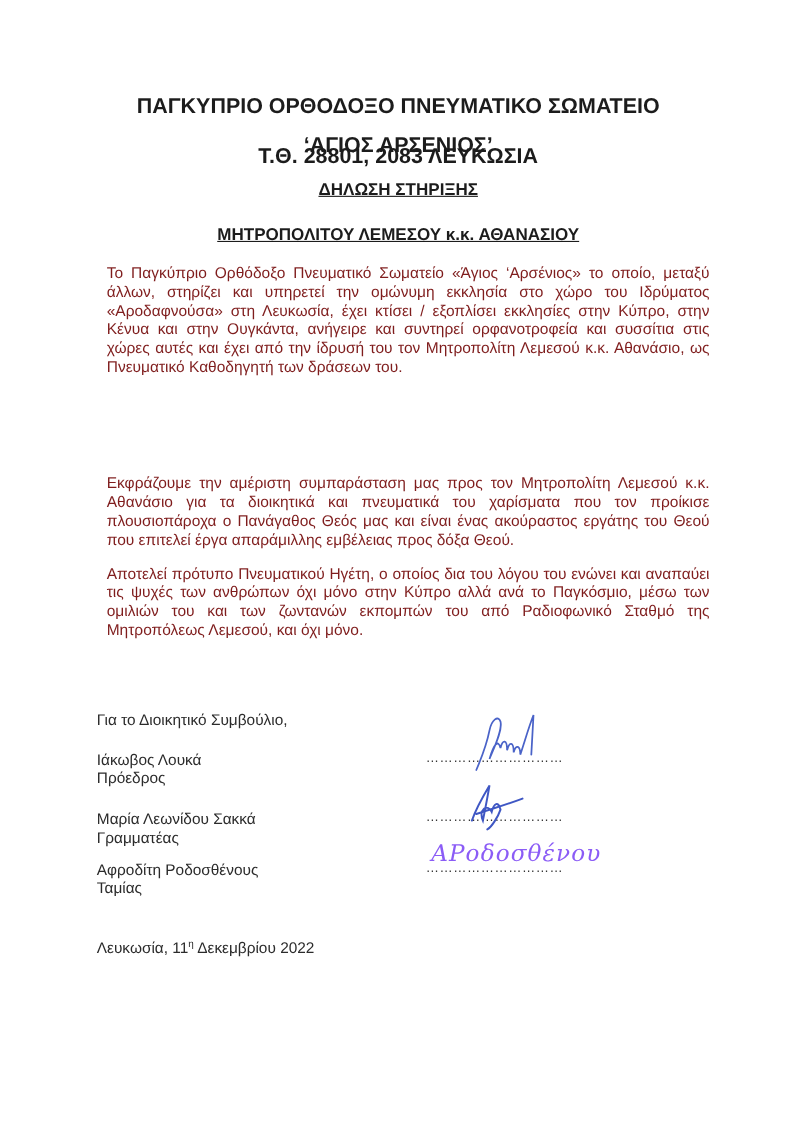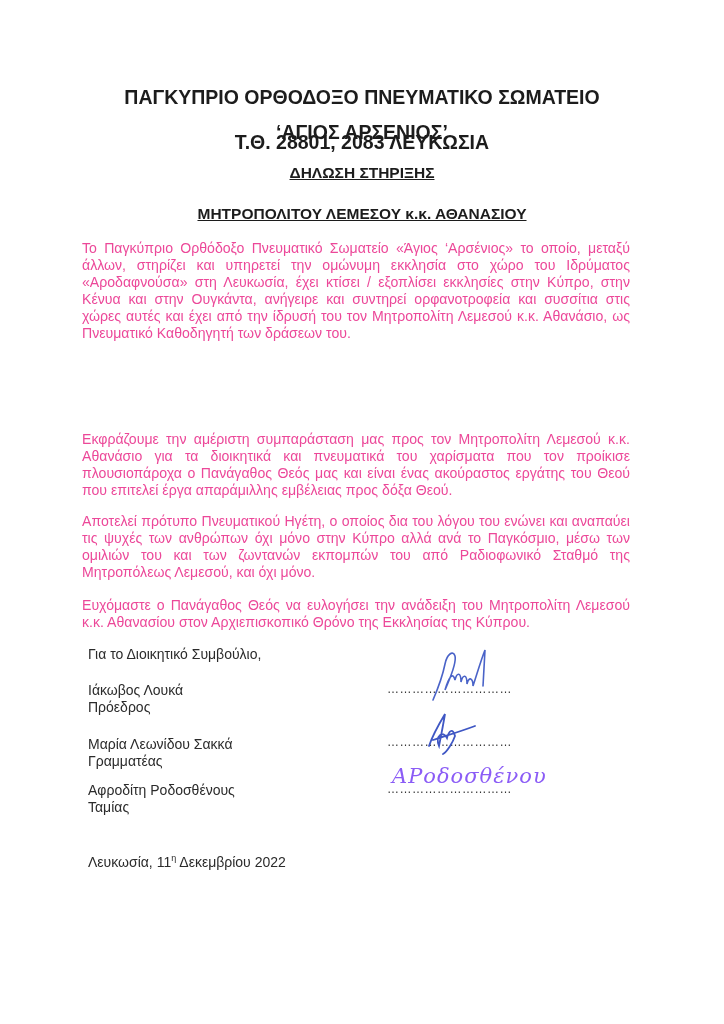--- a/index.html
+++ b/index.html
@@ -3,43 +3,42 @@
 <meta charset="utf-8">
 <style>
   html, body { margin: 0; padding: 0; background: #ffffff; }
   body { width: 724px; height: 1024px; position: relative; overflow: hidden;
          font-family: "Liberation Sans", sans-serif; color: #2a2a2a; }
   .page { position: absolute; left: 0; top: 0; width: 648px; height: 1024px; }
   .hdr { position: absolute; left: 0; width: 724px; text-align: center;
          font-weight: bold; font-size: 19.5px; color: #1c1c1c; line-height: 22px; }
   .sub { position: absolute; left: 0; width: 724px; text-align: center;
          font-weight: bold; font-size: 15.5px; color: #1c1c1c; text-decoration: underline; }
-  .para { position: absolute; left: 82px; width: 548px; font-size: 14.1px; line-height: 17px;
-          text-align: justify; color: #ec4899; }
+  .para { position: absolute; left: 97px; width: 548px; font-size: 14.1px; line-height: 17px;
+          text-align: justify; color: #7f1d1d; }
   .line { position: absolute; left: 88px; font-size: 14px; line-height: 17px; color: #2b2b2b; }
   .sigrow { position: absolute; left: 88px; font-size: 14px; line-height: 17px; color: #2b2b2b; }
   .dots { position: absolute; font-size: 12px; color: #333; letter-spacing: 0.5px; }
   .sig { position: absolute; }
 </style>
 </head>
 <body>
 
 <div class="page">
 
   <div class="hdr" style="top:86px;">ΠΑΓΚΥΠΡΙΟ ΟΡΘΟΔΟΞΟ ΠΝΕΥΜΑΤΙΚΟ ΣΩΜΑΤΕΙΟ</div>
   <div class="hdr" style="top:109px;margin-top:12px;">‘ΑΓΙΟΣ ΑΡΣΕΝΙΟΣ’</div>
   <div class="hdr" style="top:131px;">Τ.Θ. 28801, 2083 ΛΕΥΚΩΣΙΑ</div>
 
   <div class="sub" style="top:164px;">ΔΗΛΩΣΗ ΣΤΗΡΙΞΗΣ</div>
   <div class="sub" style="top:205px;">ΜΗΤΡΟΠΟΛΙΤΟΥ ΛΕΜΕΣΟΥ κ.κ. ΑΘΑΝΑΣΙΟΥ</div>
 
   <div class="para" style="top:240px;">Το Παγκύπριο Ορθόδοξο Πνευματικό Σωματείο «Άγιος ‘Αρσένιος» το οποίο, μεταξύ άλλων, στηρίζει και υπηρετεί την ομώνυμη εκκλησία στο χώρο του Ιδρύματος «Αροδαφνούσα» στη Λευκωσία, έχει κτίσει / εξοπλίσει εκκλησίες στην Κύπρο, στην Κένυα και στην Ουγκάντα, ανήγειρε και συντηρεί ορφανοτροφεία και συσσίτια  στις χώρες αυτές και έχει από την ίδρυσή του τον Μητροπολίτη Λεμεσού κ.κ. Αθανάσιο, ως Πνευματικό Καθοδηγητή των δράσεων του.</div>
   <div class="para" style="top:431px;">Εκφράζουμε την αμέριστη συμπαράσταση μας προς τον Μητροπολίτη Λεμεσού κ.κ. Αθανάσιο για τα διοικητικά και πνευματικά του χαρίσματα που τον προίκισε πλουσιοπάροχα ο Πανάγαθος Θεός μας και είναι ένας ακούραστος εργάτης του Θεού που επιτελεί έργα απαράμιλλης εμβέλειας προς δόξα Θεού.</div>
   <div class="para" style="top:513px;">Αποτελεί πρότυπο Πνευματικού Ηγέτη, ο οποίος  δια του λόγου του ενώνει και αναπαύει τις ψυχές των ανθρώπων όχι μόνο στην Κύπρο αλλά ανά το Παγκόσμιο, μέσω των ομιλιών του και των ζωντανών εκπομπών του από Ραδιοφωνικό Σταθμό της Μητροπόλεως Λεμεσού, και όχι μόνο.</div>
-  <div class="para" style="top:597px;">Ευχόμαστε ο Πανάγαθος Θεός να ευλογήσει την ανάδειξη του Μητροπολίτη Λεμεσού κ.κ. Αθανασίου στον Αρχιεπισκοπικό Θρόνο της Εκκλησίας της Κύπρου.</div>
 
   <div class="line" style="top:646px;">Για το Διοικητικό Συμβούλιο,</div>
 
   <div class="sigrow" style="top:682px;">
     <div>Ιάκωβος Λουκά</div>
     <div>Πρόεδρος</div>
   </div>
   <div class="dots" style="left:387px; top:682px;">…………………………</div>
   <svg class="sig" style="left:425px; top:646px;" width="80" height="58">
     <path d="M8 54 C14 40 18 28 20 18 C22 8 28 4 30 10 C32 18 24 34 20 44 C24 30 28 26 30 34 C32 26 36 26 36 36 C38 28 42 28 42 38 C44 30 48 32 48 40 C52 28 56 14 60 4 L58 40" fill="none" stroke="#4a63c8" stroke-width="1.6" stroke-linecap="round"></path>

